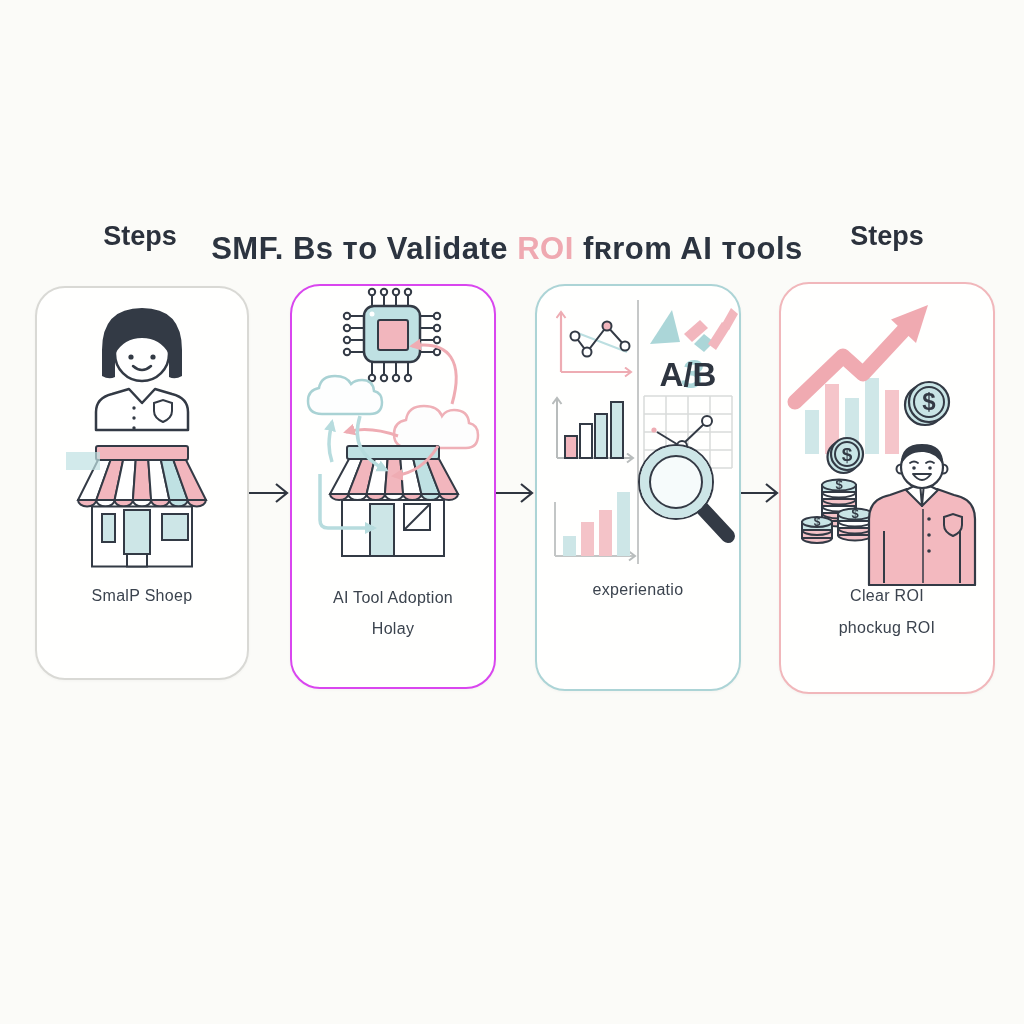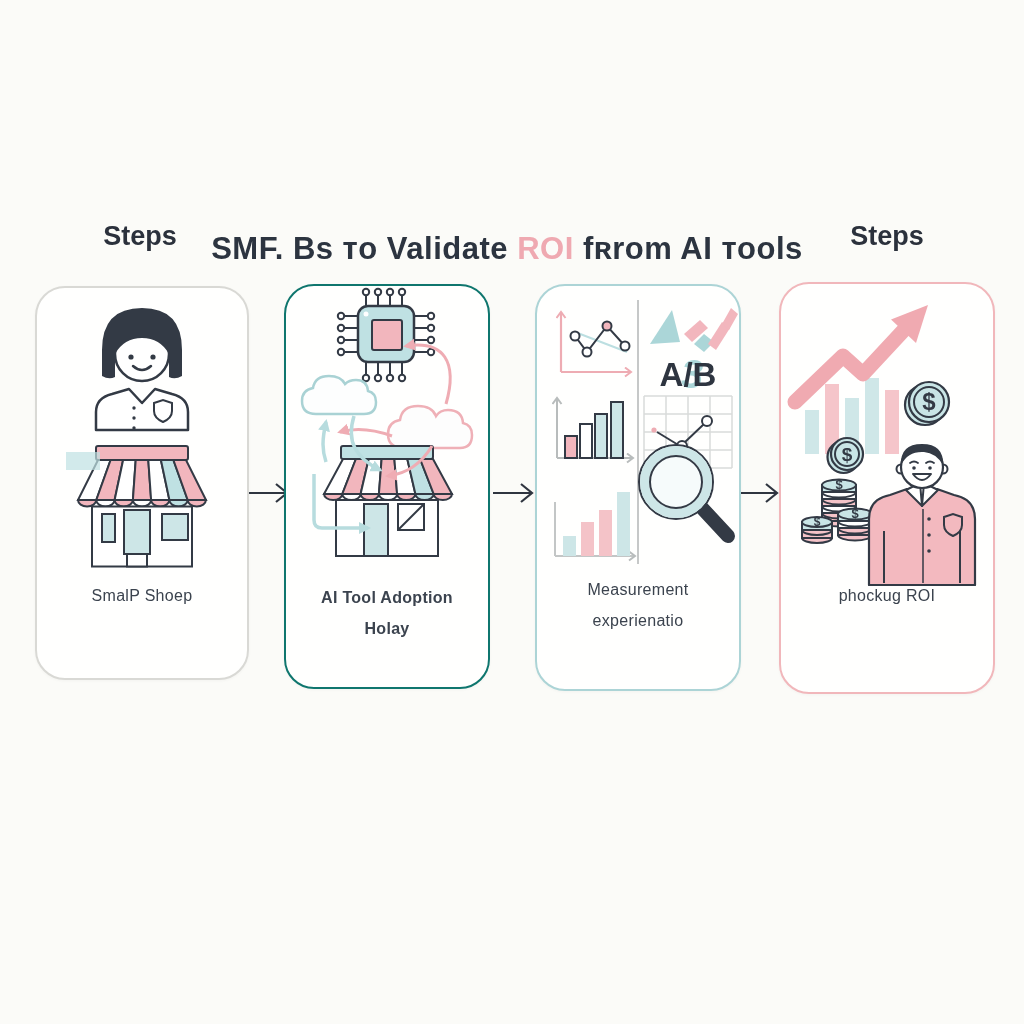--- a/index.html
+++ b/index.html
@@ -18,21 +18,21 @@
     position:absolute;top:221px;width:120px;text-align:center;
     font-size:27px;font-weight:700;color:#2b313c;
   }
   .steps.left{left:80px;}
   .steps.right{left:827px;}
   .card{
     position:absolute;background:#fffffe;border-radius:30px;
     box-shadow:0 1px 3px rgba(40,50,60,.04);
   }
   .card.c1{left:35px;top:286px;width:210px;height:390px;border:2px solid #d9d9d5;}
-  .card.c2{left:284px;top:284px;width:202px;height:401px;border:2px solid #0f766e;font-weight:bold;}
+  .card.c2{left:290px;top:284px;width:202px;height:401px;border:2px solid #d946ef;}
   .card.c3{left:535px;top:284px;width:202px;height:403px;border:2px solid #acd4d6;}
   .card.c4{left:779px;top:282px;width:212px;height:408px;border:2px solid #f1b7bb;}
   .card svg.art{position:absolute;left:0;top:0;}
   .caption{
     position:absolute;left:0;width:100%;text-align:center;
     font-size:16px;line-height:31px;color:#3b434e;letter-spacing:.3px;
   }
   .connector{position:absolute;}
   svg text{font-family:"Liberation Sans","DejaVu Sans",sans-serif;}
 </style>
@@ -275,21 +275,20 @@
         <circle cx="63" cy="25" r="5" fill="#ffffff" stroke="#333a45" stroke-width="2"></circle>
       </g>
       <g transform="translate(101,0)">
         <line x1="64" y1="222" x2="90" y2="250" stroke="#333a45" stroke-width="14" stroke-linecap="round"></line>
         <circle cx="38" cy="196" r="37" fill="#f6fbfb" stroke="#333a45" stroke-width="2"></circle>
         <circle cx="38" cy="196" r="31.5" fill="none" stroke="#cde6e7" stroke-width="9"></circle>
         <circle cx="38" cy="196" r="26" fill="none" stroke="#333a45" stroke-width="2"></circle>
       </g>
     </svg>
     <div class="caption" style="top:288px">
-      <div>Measurement</div>
       <div>experienatio</div>
     </div>
   </div>
 
   <div class="card c4">
     <svg class="art" width="212" height="302" viewBox="0 0 212 302">
 
       <g>
         <rect x="24" y="126" width="14" height="44" fill="#cfe7e8"></rect>
         <rect x="44" y="100" width="14" height="70" fill="#f5c5ca"></rect>
@@ -365,17 +364,18 @@
         <circle cx="0" cy="0" r="21" fill="#ffffff" stroke="#333a45" stroke-width="2.2"></circle>
         <path d="M-21,-2 Q-22,-23 0,-23 Q22,-23 21,-2 Q14,-14 2,-15 Q-14,-16 -21,-2 Z" fill="#333a45"></path>
         <circle cx="-8" cy="1" r="1.8" fill="#333a45"></circle>
         <circle cx="8" cy="1" r="1.8" fill="#333a45"></circle>
         <path d="M-12,-4 Q-8,-7 -4,-4" fill="none" stroke="#333a45" stroke-width="1.8" stroke-linecap="round"></path>
         <path d="M4,-4 Q8,-7 12,-4" fill="none" stroke="#333a45" stroke-width="1.8" stroke-linecap="round"></path>
         <path d="M-9,7 Q0,19 9,7 Z" fill="#ffffff" stroke="#333a45" stroke-width="2" stroke-linejoin="round"></path>
       </g>
     </svg>
     <div class="caption" style="top:296px;line-height:32px">
+      <div>Clear ROI</div>
       <div>phockug ROI</div>
     </div>
   </div>
 
 </div>
 
 </body></html>

